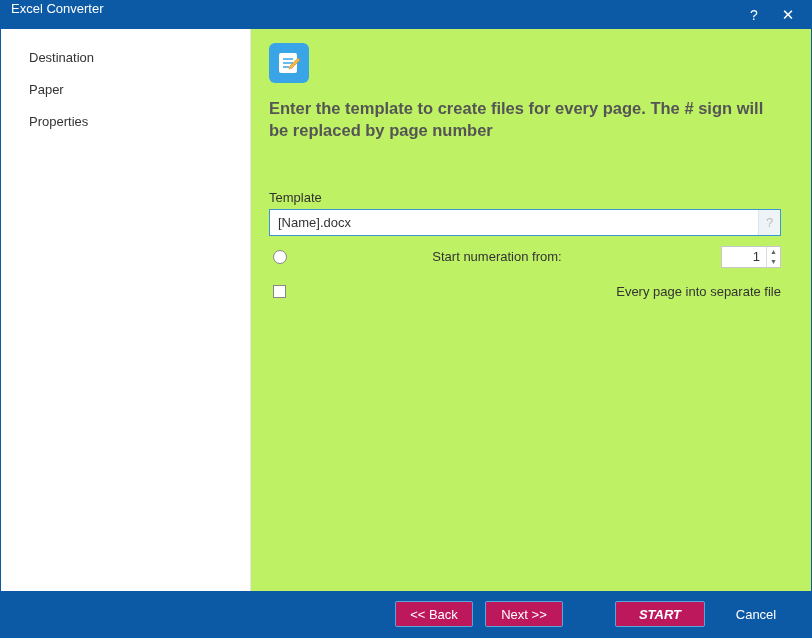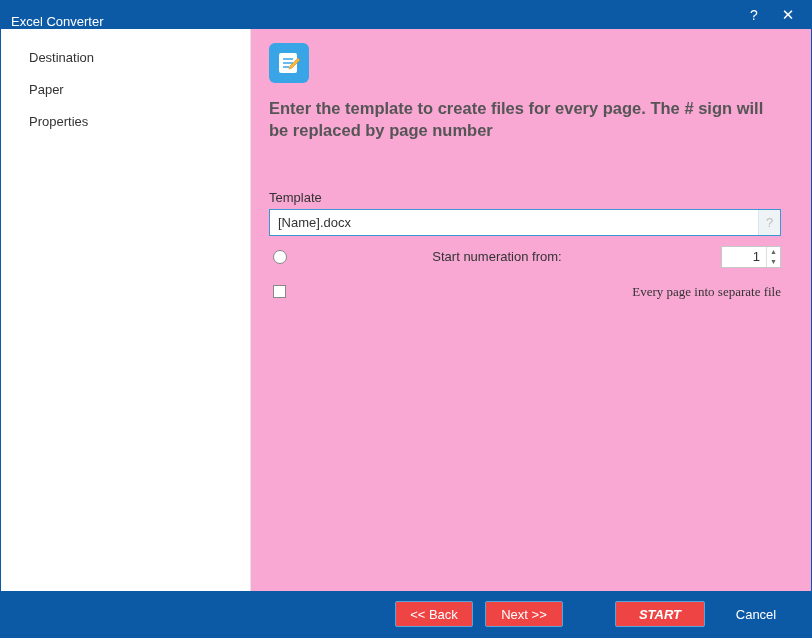--- a/index.html
+++ b/index.html
@@ -1,22 +1,22 @@
 <!DOCTYPE html>
 <html><head>
 <meta charset="utf-8">
 <style>
   * { box-sizing: border-box; margin: 0; padding: 0; }
   html, body { width: 812px; height: 638px; font-family: "Segoe UI", Tahoma, sans-serif; font-size: 13px; background: #fff; overflow: hidden; }
   .window { width: 812px; height: 638px; display: flex; flex-direction: column; border: 1px solid #0c5aa6; }
-  .titlebar { height: 28px; background: #0c5aa6; color: #fff; display: flex; align-items: flex-end; padding: 0 6px 0 10px; }
+  .titlebar { height: 28px; background: #0c5aa6; color: #fff; display: flex; align-items: flex-start; padding: 0 6px 0 10px; }
   .titlebar .title { flex: 1; font-size: 13px; }
   .title-btn { width: 34px; height: 28px; display: flex; align-items: center; justify-content: center; color: #fff; font-size: 14px; }
   .title-btn.close { font-size: 15px; }
-  .body { flex: 1; display: flex; background: #f9a8d4; }
+  .body { flex: 1; display: flex; background: #bef264; }
   .sidebar { width: 250px; border-right: 1px solid #e4e4e4; padding-top: 12px; background: #fff; }
   .side-item { height: 32px; display: flex; align-items: center; padding-left: 28px; color: #333; cursor: pointer; position: relative; }
   .side-item.selected { background: #cfe3f7; font-weight: bold; }
   .side-item.selected::before { content: ""; position: absolute; left: 14px; top: 4px; bottom: 4px; width: 4px; background: #0c5aa6; }
   .main { flex: 1; padding: 10px 30px 0 18px; }
   .heading-row { display: flex; align-items: flex-start; gap: 14px; margin-bottom: 48px; flex-direction: column; }
   .icon-box { width: 40px; height: 40px; border-radius: 6px; background: #3aa5e6; display: flex; align-items: center; justify-content: center; margin-top: 4px; flex-shrink: 0; }
   .heading-text { color: #555; font-size: 16.5px; font-weight: bold; line-height: 1.35; }
   .section-label { color: #333; font-size: 13px; margin-bottom: 4px; }
   .template-input-wrap { display: flex; border: 1px solid #3a97d4; margin-bottom: 10px; }
@@ -24,21 +24,21 @@
   .hint-btn { width: 22px; background: #eef3f6; color: #bcbcbc; display: flex; align-items: center; justify-content: center; border-left: 1px solid #d7e6ef; font-size: 13px; }
   .opt-row { display: flex; align-items: center; gap: 10px; margin: 10px 0 10px 4px; color: #333; justify-content: space-between; }
   .radio { width: 14px; height: 14px; border: 1px solid #888; border-radius: 50%; display: inline-flex; align-items: center; justify-content: center; background: #fff; }
   .radio .dot { width: 7px; height: 7px; border-radius: 50%; background: #0c5aa6; }
   .checkbox { width: 13px; height: 13px; border: 1px solid #888; background: #fff; }
   .spinner { width: 60px; height: 22px; border: 1px solid #c7c7c7; display: flex; align-items: center; background: #fff; margin-left: 14px; }
   .spinner .val { flex: 1; text-align: right; padding-right: 6px; color: #333; }
   .spinner .arrows { width: 14px; height: 100%; display: flex; flex-direction: column; border-left: 1px solid #ddd; }
   .spinner .arrow { flex: 1; display: flex; align-items: center; justify-content: center; font-size: 7px; color: #666; }
   .footer { height: 46px; background: #0c5aa6; display: flex; align-items: center; justify-content: flex-end; gap: 12px; padding: 0 16px; }
-  .btn { min-width: 78px; height: 26px; border: 1px solid #58a4db; background: #ef4444; color: #fff; display: flex; align-items: center; justify-content: center; font-size: 13px; padding: 0 14px; cursor: pointer; border-radius: 2px; }
+  .btn { min-width: 78px; height: 26px; border: 1px solid #58a4db; background: #be185d; color: #fff; display: flex; align-items: center; justify-content: center; font-size: 13px; padding: 0 14px; cursor: pointer; border-radius: 2px; }
   .btn.start { font-weight: bold; min-width: 90px; font-style: italic; }
   .btn.cancel { background: transparent; border-color: transparent; }
 </style>
 </head>
 <body>
 
 <div class="window">
 
   <div class="titlebar">
     <div class="title">Excel Converter</div>
@@ -91,21 +91,21 @@
         <div class="spinner">
           <div class="val">1</div>
           <div class="arrows">
             <div class="arrow">▲</div>
             <div class="arrow">▼</div>
           </div>
         </div>
       </div>
 
 
-      <div class="opt-row" style="margin-top:16px;font-family:Liberation Serif, serif;">
+      <div class="opt-row" style="margin-top:16px;">
         <span class="checkbox"></span>
         <span>Every page into separate file</span>
       </div>
 
     </div>
 
   </div>
 
   <div class="footer">
     <div class="btn">

